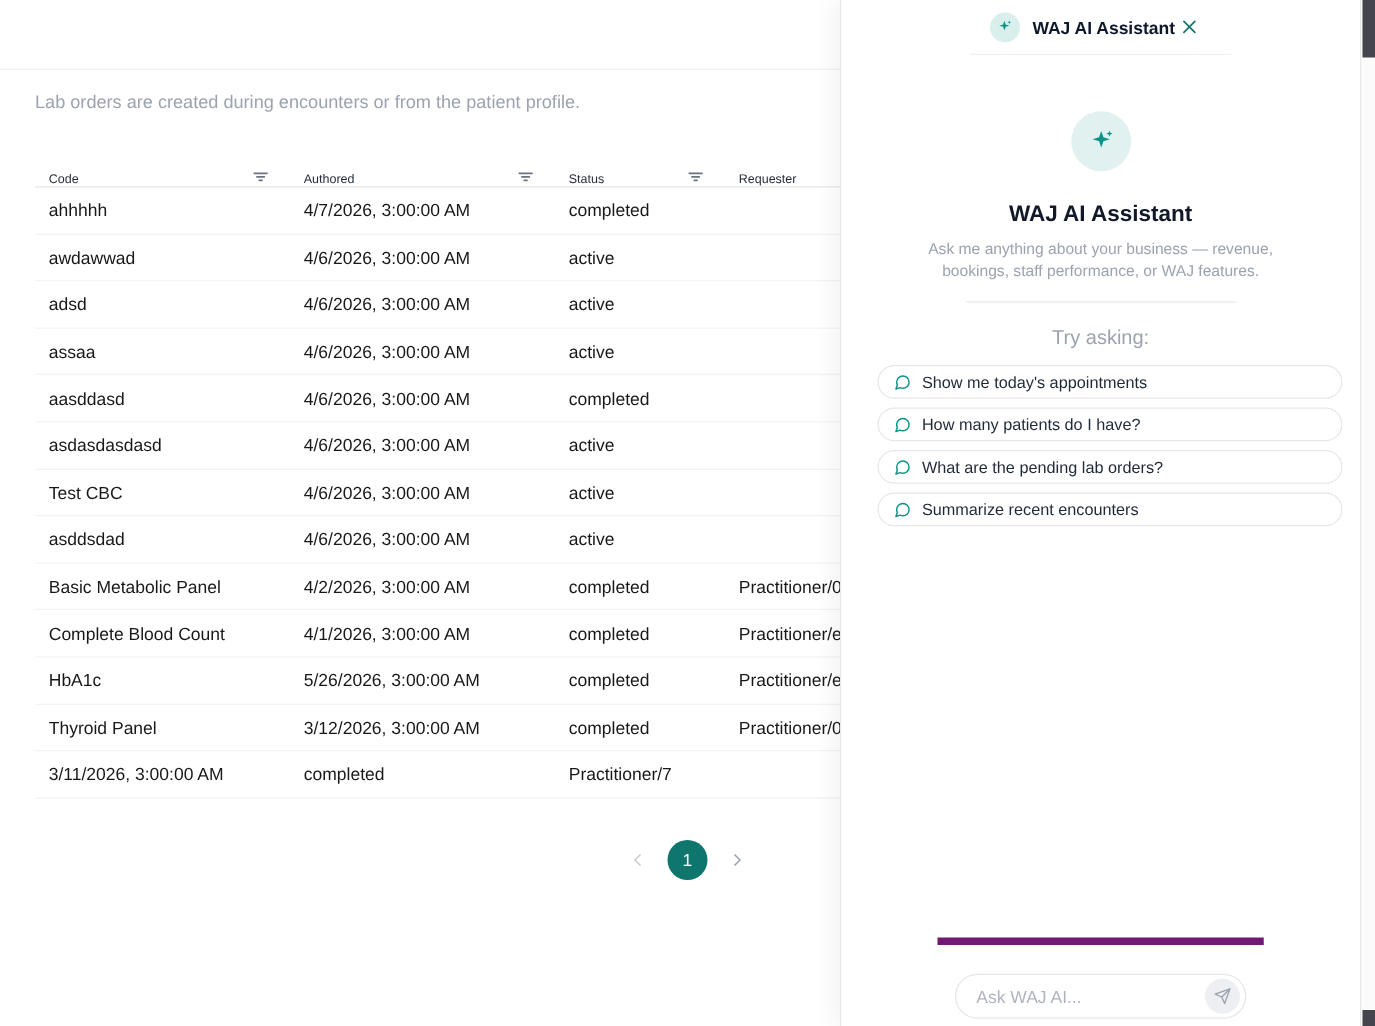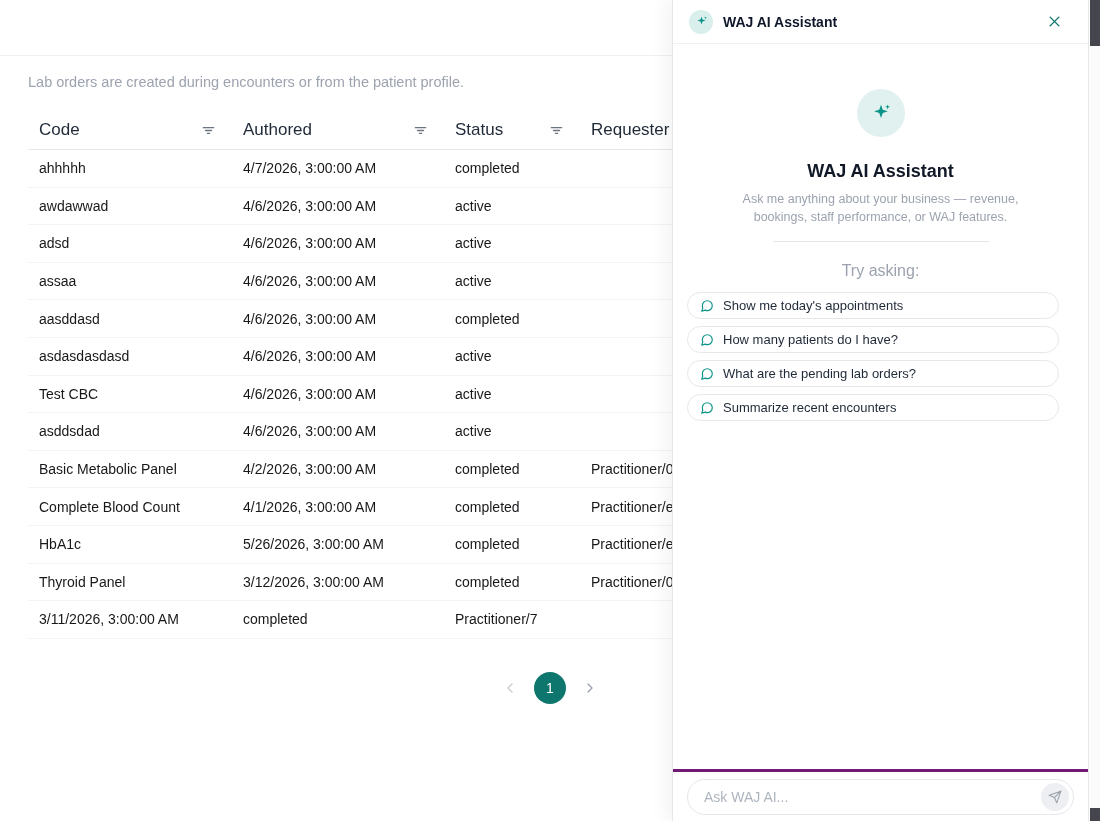--- a/index.html
+++ b/index.html
@@ -12,59 +12,59 @@
 
   
   .topbar { height:56px; border-bottom:1px solid #eef0f3; background:#fff; }
   .content { padding:0 28px; }
   .page-title { font-size:28px; font-weight:700; margin:31px 0 0; letter-spacing:-0.3px; color:#111827; }
   .page-subtitle { margin:18px 0 0; font-size:14.5px; color:#9ca3af; }
 
   .table { margin-top:21px; }
   .thead, .tr { display:grid; grid-template-columns:204px 212px 136px 1fr; }
   .thead { border-bottom:1px solid #e5e7eb; }
-  .th { display:flex; align-items:center; height:38px; padding-left:11px;
-        font-size:17px; font-weight:500; color:#1f2937; cursor:pointer; }
+  .th { display:flex; align-items:flex-end; height:38px; padding-left:11px;
+        font-size:10px; font-weight:500; color:#1f2937; cursor:pointer; }
   .th .flt { margin-left:auto; margin-right:16px; display:flex; }
   .tr { border-bottom:1px solid #f1f3f6; cursor:pointer; }
   .td { display:flex; align-items:center; height:36.6px; padding-left:11px;
         font-size:14px; color:#18181b; white-space:nowrap; overflow:visible; }
 
   .pagination { display:flex; justify-content:center; align-items:center; gap:8px; margin-top:33px; }
   .pg-btn { width:32px; height:32px; border-radius:50%; border:none; background:transparent;
             display:flex; align-items:center; justify-content:center; padding:0; cursor:pointer;
             font-family:inherit; }
   .pg-btn.active { background:#0f766e; color:#ffffff; font-size:14px; font-weight:500; }
   .pg-btn.ghost.prev { opacity:.55; }
 
   
   .drawer { position:absolute; top:0; left:672px; width:416px; height:821px; background:#fff;
             border-left:1px solid #e5e7eb; box-shadow:-6px 0 18px rgba(0,0,0,.05);
-            display:flex; flex-direction:column; }
+            display:flex; flex-direction:column;align-items:center; }
   .drawer-header { height:44px; min-height:44px; display:flex; align-items:center;
                    padding:0 16px; border-bottom:1px solid #eef0f3; }
   .hdr-icon { width:24px; height:24px; border-radius:50%; background:#d8efec;
               display:flex; align-items:center; justify-content:center; }
   .hdr-title { margin-left:10px; font-size:14px; font-weight:700; color:#0f172a; }
   .close-btn { margin-left:auto; margin-right:6px; background:none; border:none; cursor:pointer; padding:4px; display:flex; }
 
   .drawer-body { flex:1; padding-top:45px; overflow:hidden; }
   .big-icon { width:48px; height:48px; border-radius:50%; background:#e0f1ef;
               margin:0 auto; display:flex; align-items:center; justify-content:center; }
   .assistant-title { margin:24px 0 0; text-align:center; font-size:18px; font-weight:700; color:#111827; }
   .desc { margin:9px auto 0; width:322px; text-align:center; font-size:12.5px; line-height:17.5px; color:#9ca3af; }
   .hr-div { border:none; border-top:1px solid #e5e7eb; width:216px; margin:15px auto 0; }
   .try { margin-top:20px; text-align:center; font-size:16px; color:#9ca3af; }
   .suggestions { margin:12px 0 0 14px; width:372px; display:flex; flex-direction:column; gap:7px; }
   .sug { display:flex; align-items:center; gap:9px; height:27px; border:1px solid #e5e7eb;
          border-radius:14px; background:#fff; padding:0 12px; font-size:13px; color:#1f2937;
          cursor:pointer; font-family:inherit; text-align:left; }
   .sug .bub { display:flex; flex:0 0 auto; }
 
-  .drawer-footer { border-top:3px solid #701a75; padding:7px 14px 6px; }
+  .drawer-footer { border-top:6px solid #701a75; padding:23px 14px 6px; }
   .input-wrap { display:flex; align-items:center; height:36px; border:1px solid #e5e7eb;
                 border-radius:18px; padding:0 4px 0 14px; background:#fff; }
   .input-wrap input { flex:1; border:none; outline:none; background:transparent;
                       font-size:14px; font-family:inherit; color:#111827; }
   .input-wrap input::placeholder { color:#aeb5bf; }
   .send-btn { width:28px; height:28px; border-radius:50%; background:#edeff2; border:none;
               display:flex; align-items:center; justify-content:center; cursor:pointer; flex:0 0 auto; }
 
   
   .scrollbar { position:absolute; top:0; left:1088px; width:12px; height:821px;

